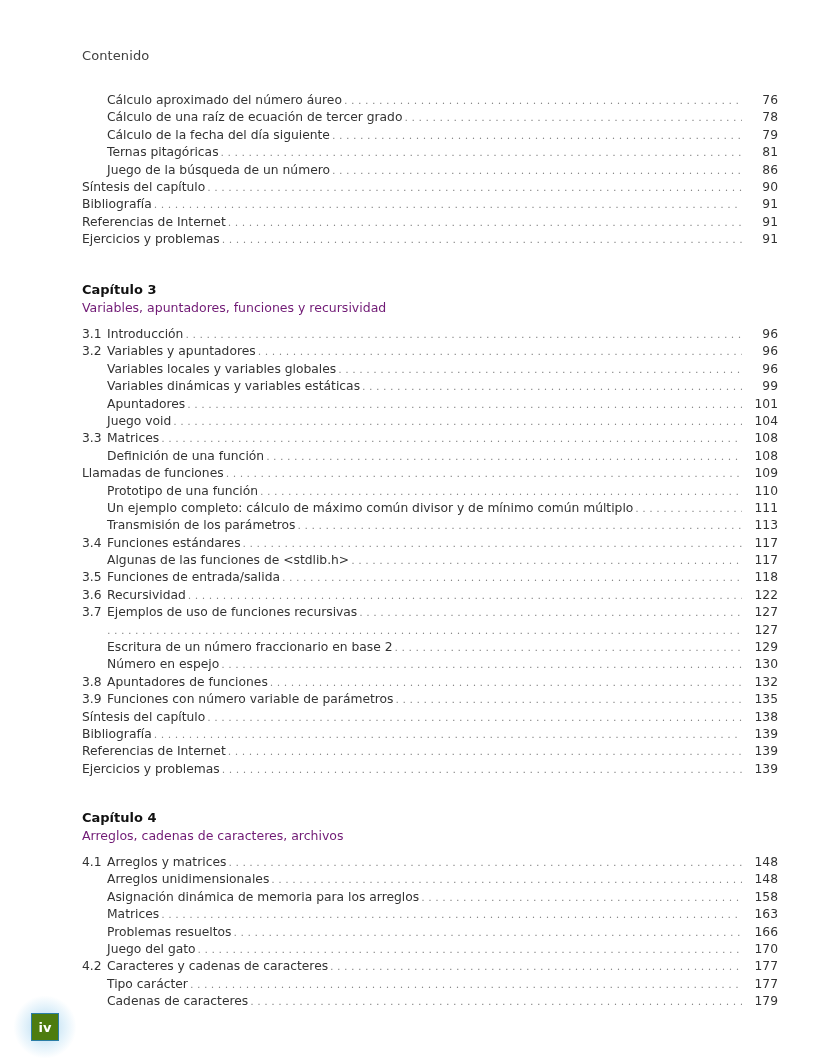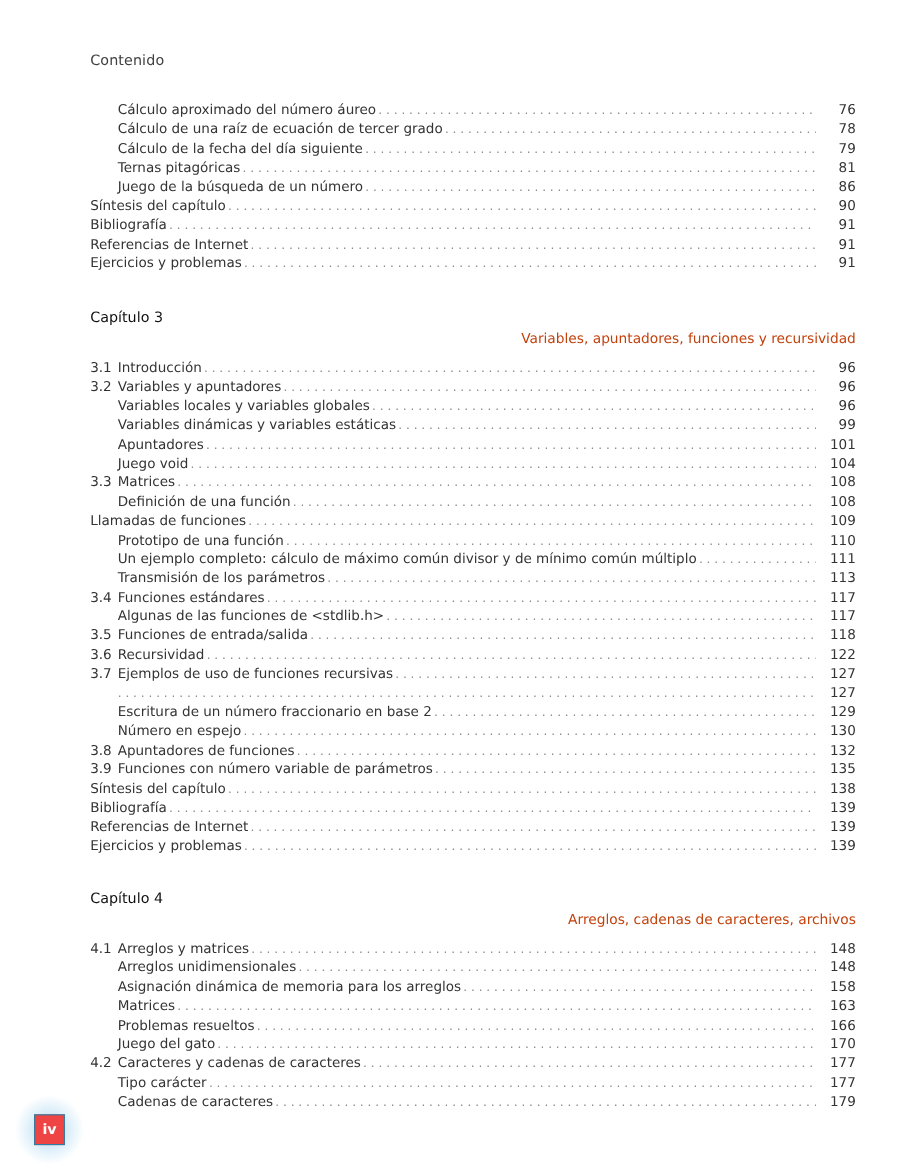--- a/index.html
+++ b/index.html
@@ -28,32 +28,32 @@
       letter-spacing: 2.6px; font-size: 11px;
     }
     .leader::before {
       content: ". . . . . . . . . . . . . . . . . . . . . . . . . . . . . . . . . . . . . . . . . . . . . . . . . . . . . . . . . . . . . . . . . . . . . . . . . . . . . . . . . . . . . . . . . . . . . . . . . . . . . . . . . . . . . . . . . . . . . . . . . . . . . . . . . . . . . . . . . . . . . . . . . . .";
       letter-spacing: 0;
     }
     .page {
       flex: 0 0 36px; text-align: right; color: #333; font-size: 12.3px;
     }
     .chapter-label {
-      font-weight: normal; font-size: 13px; color: #111; height: 18px; line-height: 18px;
+      font-weight: bold; font-size: 13px; color: #111; height: 18px; line-height: 18px;
     }
     .chapter-subtitle {
-      font-size: 12.5px; color: #c2410c; height: 18px; line-height: 18px; margin-bottom: 9px; text-align: right;
+      font-size: 12.5px; color: #701a75; height: 18px; line-height: 18px; margin-bottom: 9px;
     }
     .page-badge-glow {
       position: absolute; left: 14px; top: 996px; width: 62px; height: 62px;
       background: radial-gradient(circle, rgba(150,200,230,0.75) 0%, rgba(190,225,245,0.45) 45%, rgba(255,255,255,0) 72%);
     }
     .page-badge {
       position: absolute; left: 31px; top: 1013px; width: 28px; height: 28px;
-      background: #ef4444; border: 1px solid #2b7ea6; box-sizing: border-box;
+      background: #4d7c0f; border: 1px solid #2b7ea6; box-sizing: border-box;
       color: #ffffff; font-weight: bold; font-size: 13px;
       display: flex; align-items: center; justify-content: center;
       font-family: "DejaVu Sans", sans-serif;
     }
   </style>
 </head>
 <body>
 
 <div class="running-head">Contenido</div>
 

